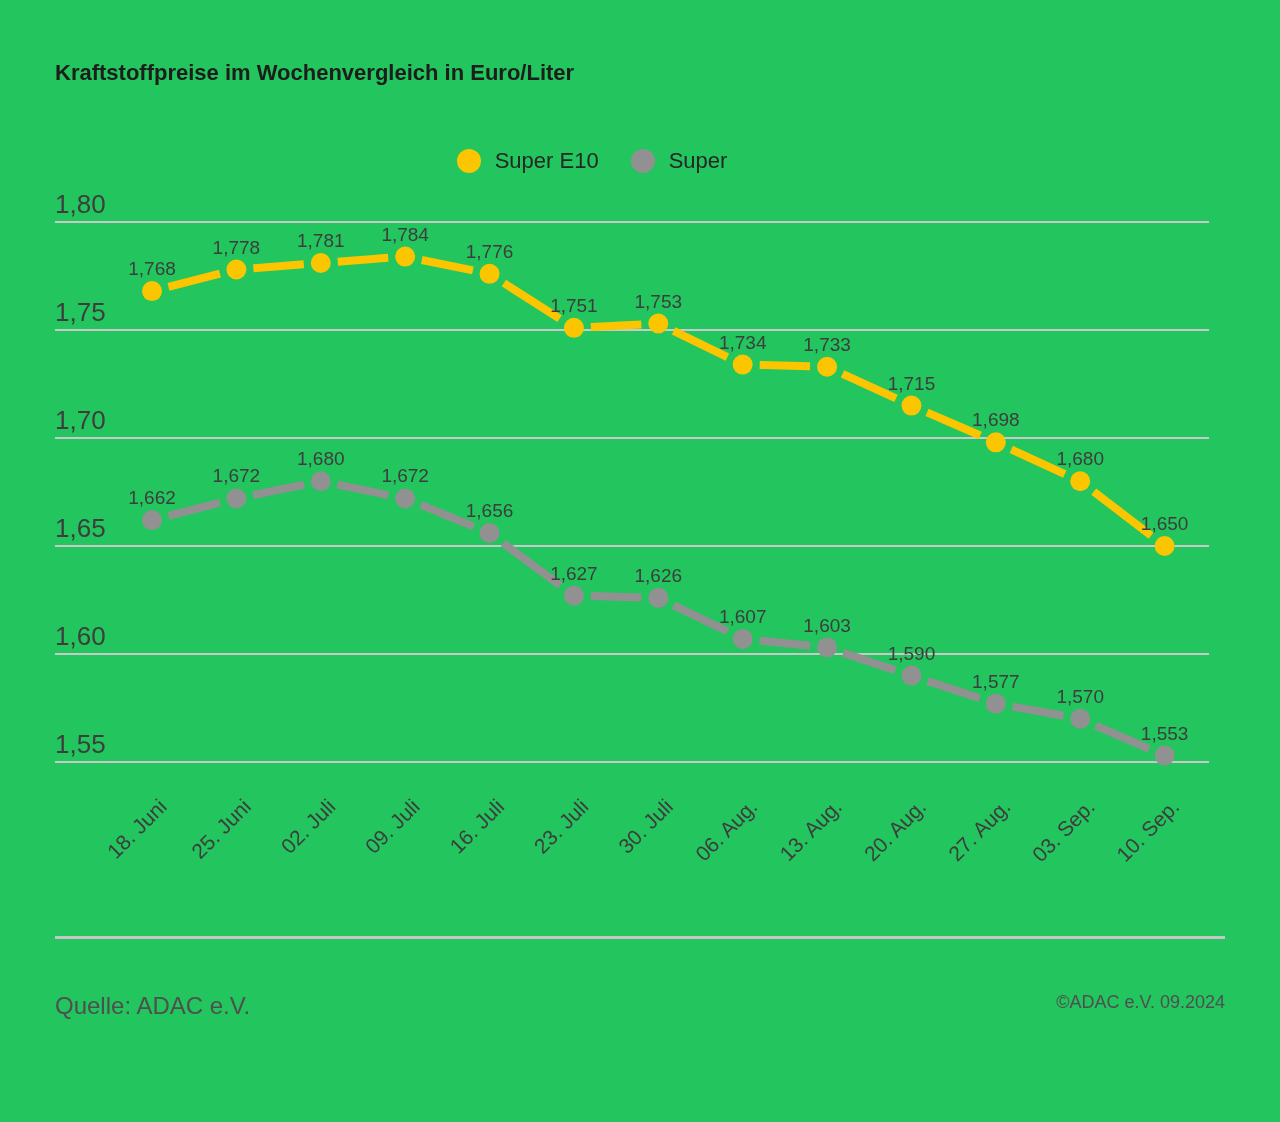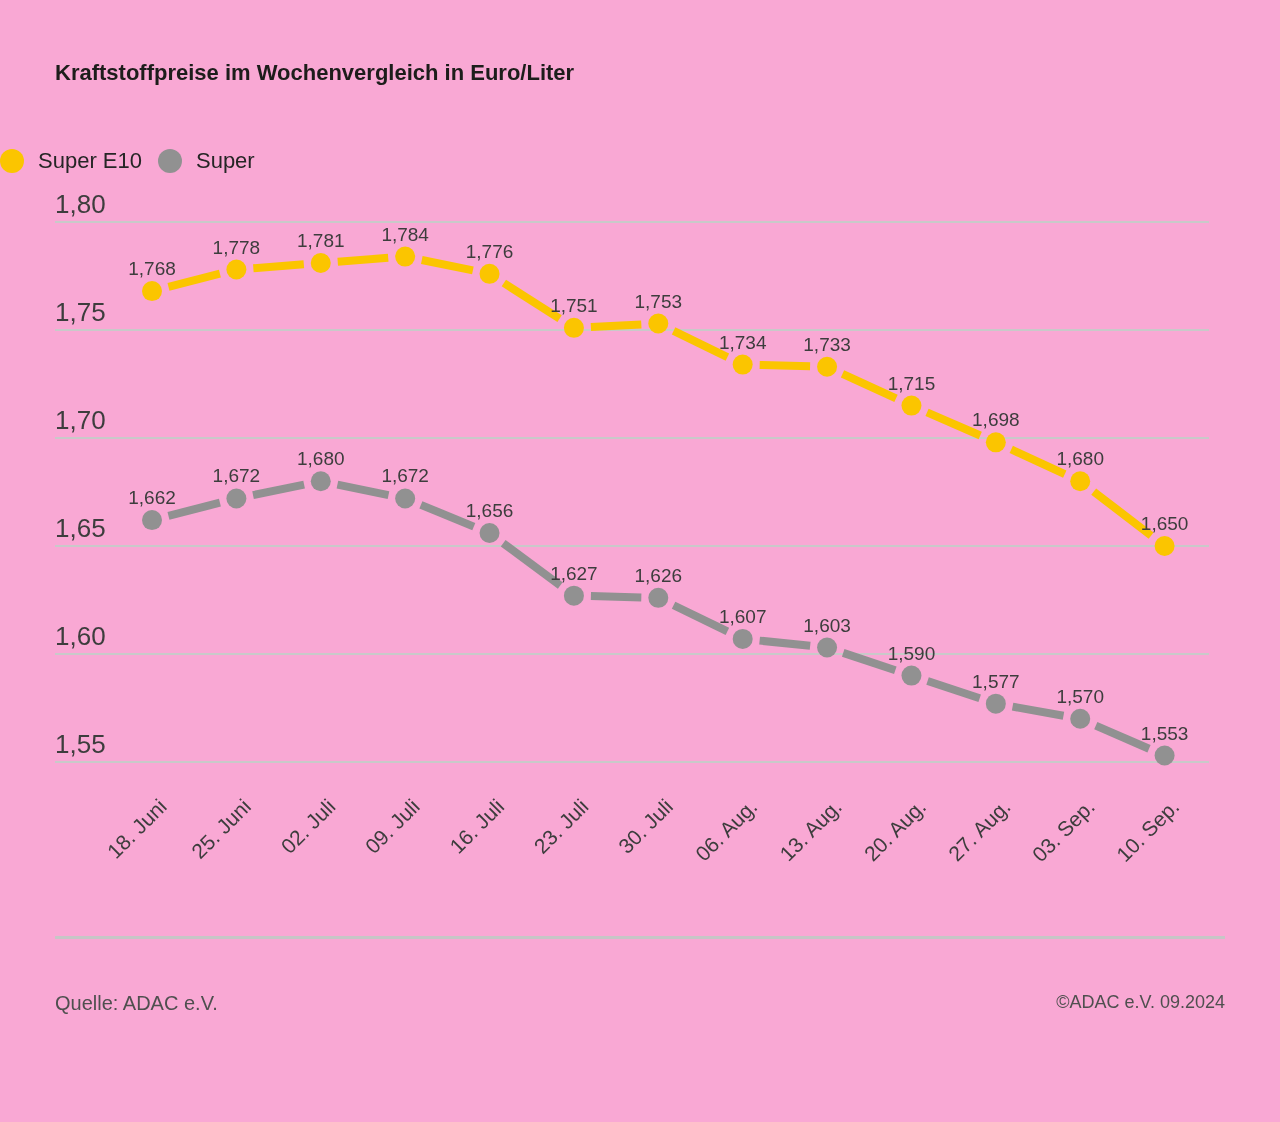--- a/index.html
+++ b/index.html
@@ -1,41 +1,42 @@
 <!DOCTYPE html>
 <html><head>
 <meta charset="utf-8">
 <style>
   html, body { margin: 0; padding: 0; background: #ffffff; }
   .canvas {
     position: relative;
     width: 1280px;
     height: 1122px;
-    background: #f9a8d4;
+    background: #22c55e;
     font-family: "Liberation Sans", sans-serif;
     overflow: hidden;
   }
   .page-title {
     position: absolute;
     left: 55px;
     top: 60px;
     margin: 0;
     font-size: 22px;
     font-weight: bold;
     color: #1d1d1b;
     letter-spacing: 0;
   }
   .legend {
     position: absolute;
     top: 148px;
     left: 0;
     width: 1184px;
     display: flex;
+    justify-content: center;
     align-items: center;
-    gap: 16px;
+    gap: 32px;
   }
   .legend-item {
     display: flex;
     align-items: center;
     gap: 14px;
   }
   .legend-dot {
     width: 24px;
     height: 24px;
     border-radius: 50%;
@@ -60,21 +61,21 @@
     left: 55px;
     top: 936px;
     width: 1170px;
     height: 3px;
     background: #c6c6c6;
   }
   .footer-source {
     position: absolute;
     left: 55px;
     top: 992px;
-    font-size: 20px;
+    font-size: 24px;
     color: #4f4f4f;
   }
   .footer-copyright {
     position: absolute;
     right: 55px;
     top: 992px;
     font-size: 18px;
     color: #4f4f4f;
     text-align: right;
     margin-left: 45px;

